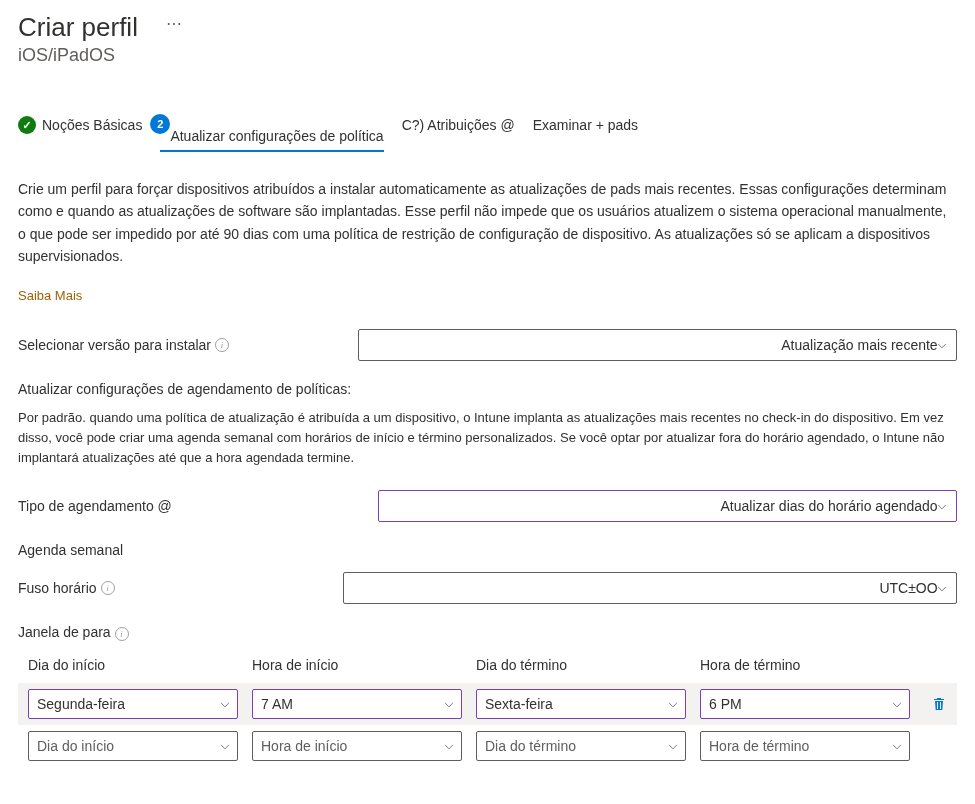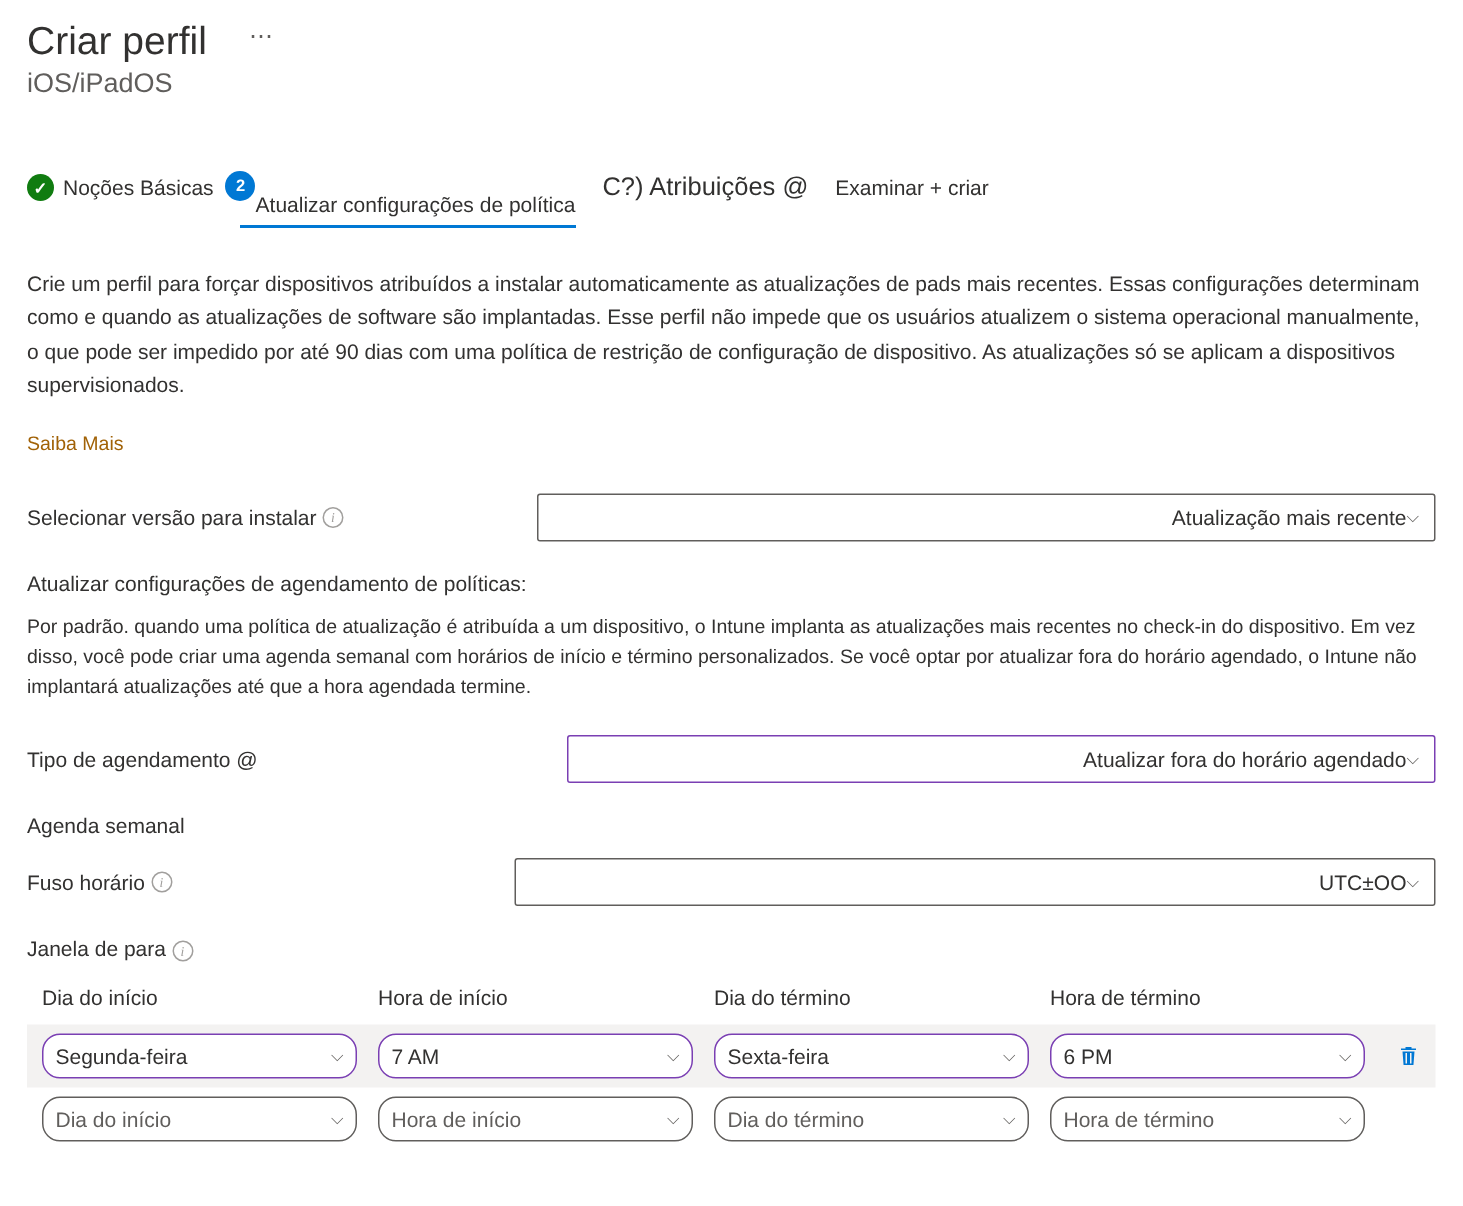--- a/index.html
+++ b/index.html
@@ -175,21 +175,21 @@
       gap: 14px;
       padding: 6px 10px;
       align-items: center;
     }
     .table-row.first {
       background: #f3f2f1;
     }
     .cell-select {
       height: 30px;
       border: 1px solid #605e5c;
-      border-radius: 12px;
+      border-radius: 2px;
       background: white;
       padding: 0 8px;
       display: flex;
       align-items: center;
       justify-content: space-between;
       cursor: pointer;
       font-size: 14px;
       color: #323130;
     }
     .cell-select.highlight {
@@ -218,25 +218,25 @@
 
 <div class="tabs">
   <div class="tab">
     <span class="tab-check">✓</span>
     <span>Noções Básicas</span>
   </div>
   <div class="tab active">
     <span class="tab-step-blue" style="margin-left:-10px;">2</span>
     <span style="margin-left:-6px;margin-top:24px;">Atualizar configurações de política</span>
   </div>
-  <div class="tab" style="font-size:17px;">
+  <div class="tab" style="font-size:14px;">
     <span>C?) Atribuições @</span>
   </div>
   <div class="tab tab-review">
-    <span>Examinar + criar</span>
+    <span>Examinar + pads</span>
   </div>
 </div>
 
 <p class="description">Crie um perfil para forçar dispositivos atribuídos a instalar automaticamente as atualizações de pads mais recentes. Essas configurações determinam como e quando as atualizações de software são implantadas. Esse perfil não impede que os usuários atualizem o sistema operacional manualmente, o que pode ser impedido por até 90 dias com uma política de restrição de configuração de dispositivo. As atualizações só se aplicam a dispositivos supervisionados.</p>
 
 <p class="learn-more">Saiba Mais</p>
 
 <div class="field-row">
   <div class="field-label">
     <span>Selecionar versão para instalar</span>
@@ -249,21 +249,21 @@
 </div>
 
 <p class="section-heading">Atualizar configurações de agendamento de políticas:</p>
 <p class="section-desc">Por padrão. quando uma política de atualização é atribuída a um dispositivo, o Intune implanta as atualizações mais recentes no check-in do dispositivo. Em vez disso, você pode criar uma agenda semanal com horários de início e término personalizados. Se você optar por atualizar fora do horário agendado, o Intune não implantará atualizações até que a hora agendada termine.</p>
 
 <div class="field-row">
   <div class="field-label" style="width:360px;">
     <span>Tipo de agendamento @</span>
   </div>
   <div class="select-box highlight">
-    <span>Atualizar fora do horário agendado</span>
+    <span>Atualizar dias do horário agendado</span>
     <span class="chevron">⌵</span>
   </div>
 </div>
 
 <p class="subheading">Agenda semanal</p>
 
 <div class="field-row">
   <div class="field-label" style="width:325px;">
     <span>Fuso horário</span>
     <span class="info-circle">i</span>

